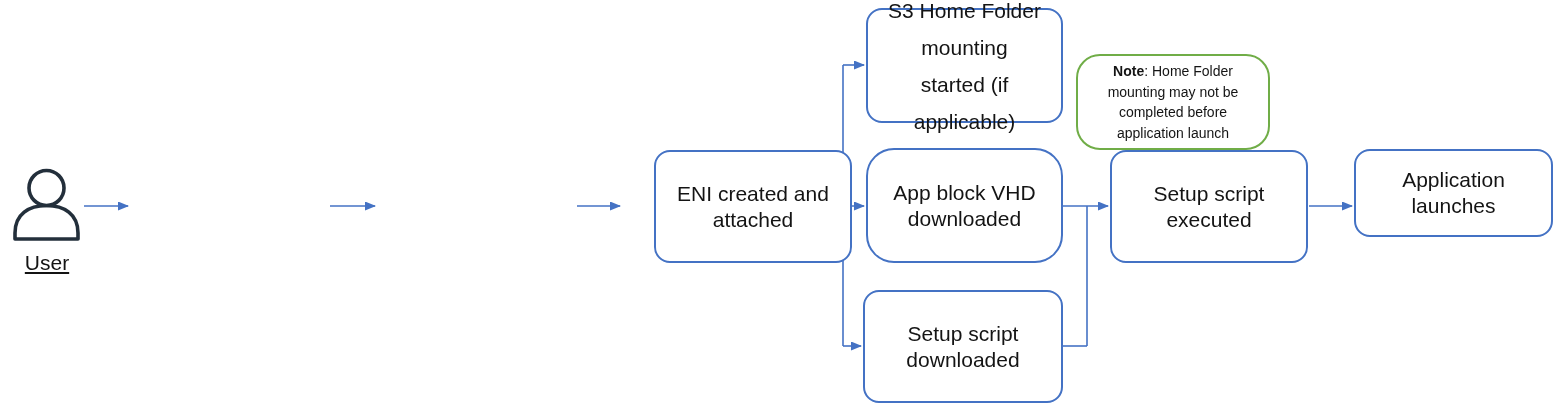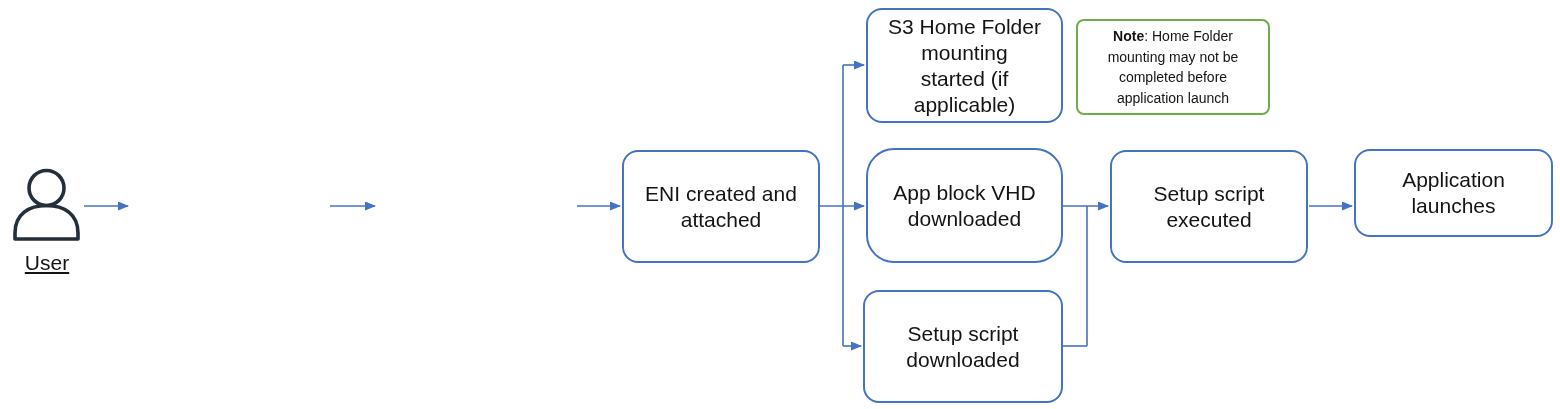--- a/index.html
+++ b/index.html
@@ -17,23 +17,24 @@
   .person circle { fill:#ffffff; stroke:var(--icon,#232F3B); stroke-width:3.6; }
   .node {
     position:absolute; display:flex; align-items:center; justify-content:center;
     text-align:center; white-space:pre-line;
     border:2.5px solid var(--blue,#4472C4); border-radius:16px;
     background:#ffffff; font-size:21px; line-height:26px; color:var(--text,#141414);
   }
   .note-box {
     position:absolute; display:flex; align-items:center; justify-content:center;
     text-align:center; white-space:pre-line;
-    border:2.5px solid var(--green,#70AD47); border-radius:8px;
+    border:2.5px solid var(--green,#70AD47); border-radius:24px;
     background:#ffffff; font-size:14px; line-height:20.5px; color:var(--text,#141414);
     padding:0 4px;
+    margin-top:35px;
   }
   .note-box .note-bold { font-weight:bold; }
   .actor-label {
     position:absolute; left:10px; top:251px; width:74px;
     text-align:center; font-size:21px; color:var(--text,#141414);text-decoration:underline;
   }
 </style>
 </head>
 <body>
 
@@ -61,26 +62,26 @@
     <path class="line" d="M1063,346 H1087"></path>
     <path class="line" d="M1087,206 V346"></path>
     <path class="line" d="M1063,206 H1108" marker-end="url(#ah)"></path>
     <path class="line" d="M1309,206 H1352" marker-end="url(#ah)"></path>
   </svg>
 
   <div class="actor-label">User</div>
 
 
 
-  <div class="node" style="left:622px; top:150px; width:198px; height:113px;">
+  <div class="node" style="left:654px; top:150px; width:198px; height:113px;">
     <span>ENI created and
 attached</span>
   </div>
 
-  <div class="node" style="left:866px; top:8px; width:197px; height:115px; line-height:26px;">
+  <div class="node" style="left:866px; top:8px; width:197px; height:115px; line-height:37px;">
     <span>S3 Home Folder
 mounting
 started (if
 applicable)</span>
   </div>
 
   <div class="note-box" style="left:1076px; top:19px; width:194px; height:96px;">
     <span><b class="note-bold">Note</b><span>: Home Folder
 mounting may not be
 completed before

